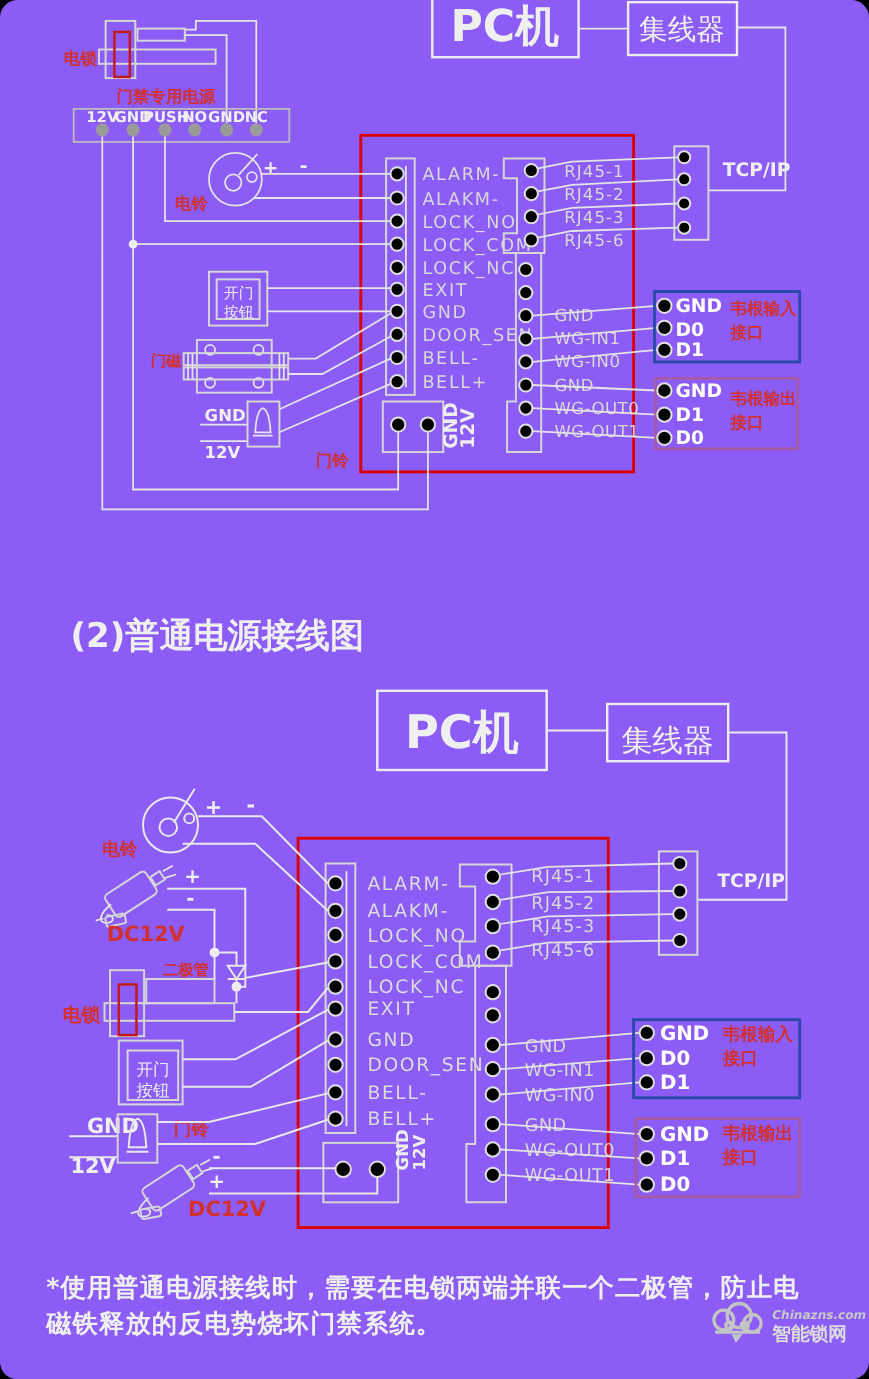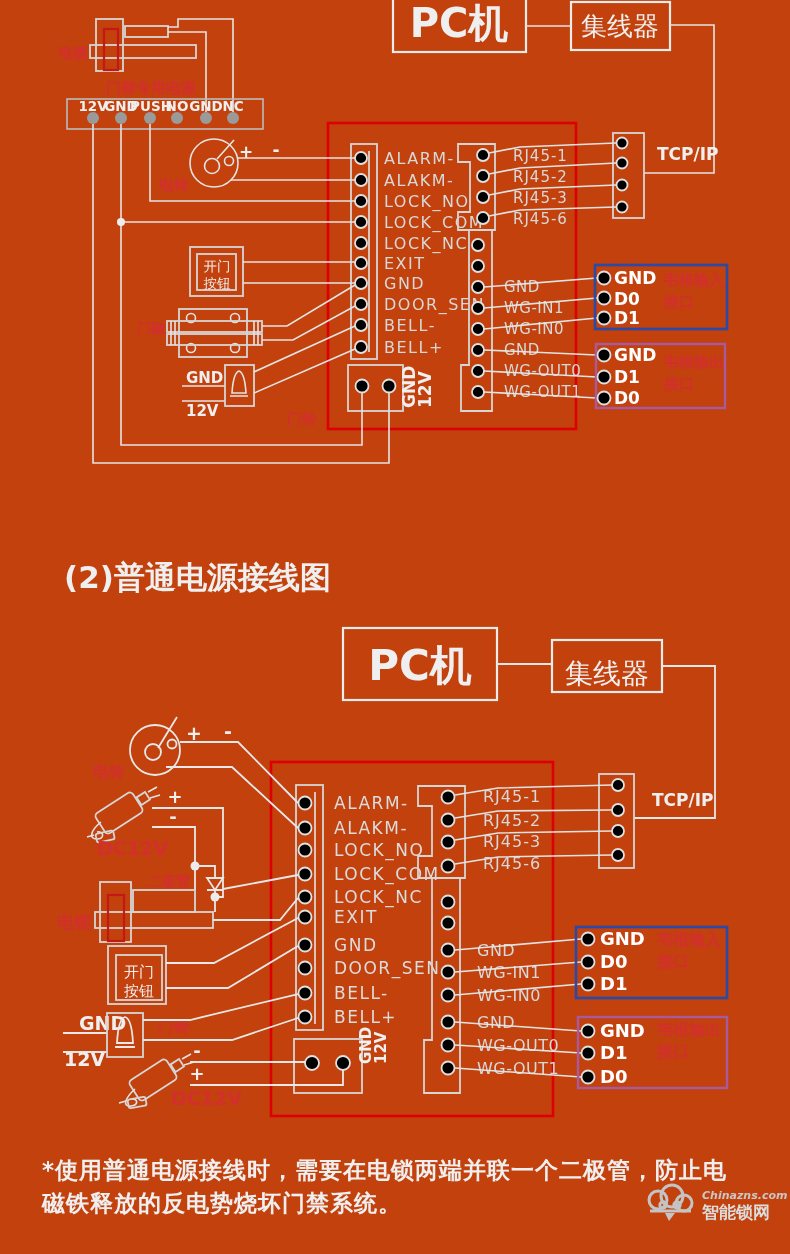--- a/index.html
+++ b/index.html
@@ -1,17 +1,17 @@
 <!DOCTYPE html>
 <html><head>
 <meta charset="utf-8">
 <style>
   html,body{margin:0;padding:0;background:#000;}
-  #page{position:relative;width:790px;height:1254px;background:#c2410c;overflow:hidden;
-        font-family:"DejaVu Sans","Liberation Sans",sans-serif;}
+  #page{position:relative;width:790px;height:1254px;background:#8b5cf6;overflow:hidden;
+        font-family:"DejaVu Sans","Liberation Sans",sans-serif;border-radius:16px;}
   svg text{font-family:"DejaVu Sans","Liberation Sans",sans-serif;}
   .w{fill:none;stroke:#e4e4e4;stroke-width:1.6;}
   .w2{fill:none;stroke:#e8e8e8;stroke-width:1.8;}
   .box{fill:none;stroke:#d6d6d6;stroke-width:1.8;}
   .boxw{fill:none;stroke:#ececec;stroke-width:2.2;}
   .term{fill:#000;stroke:#e0e0e0;stroke-width:1.8;}
   .dot{fill:#ededed;stroke:none;}
   .psuterm{fill:#9a9a9a;stroke:none;}
   .redbox{fill:none;stroke:#dd0000;stroke-width:2.6;}
   .redrect{fill:none;stroke:#c41818;stroke-width:2.2;}

